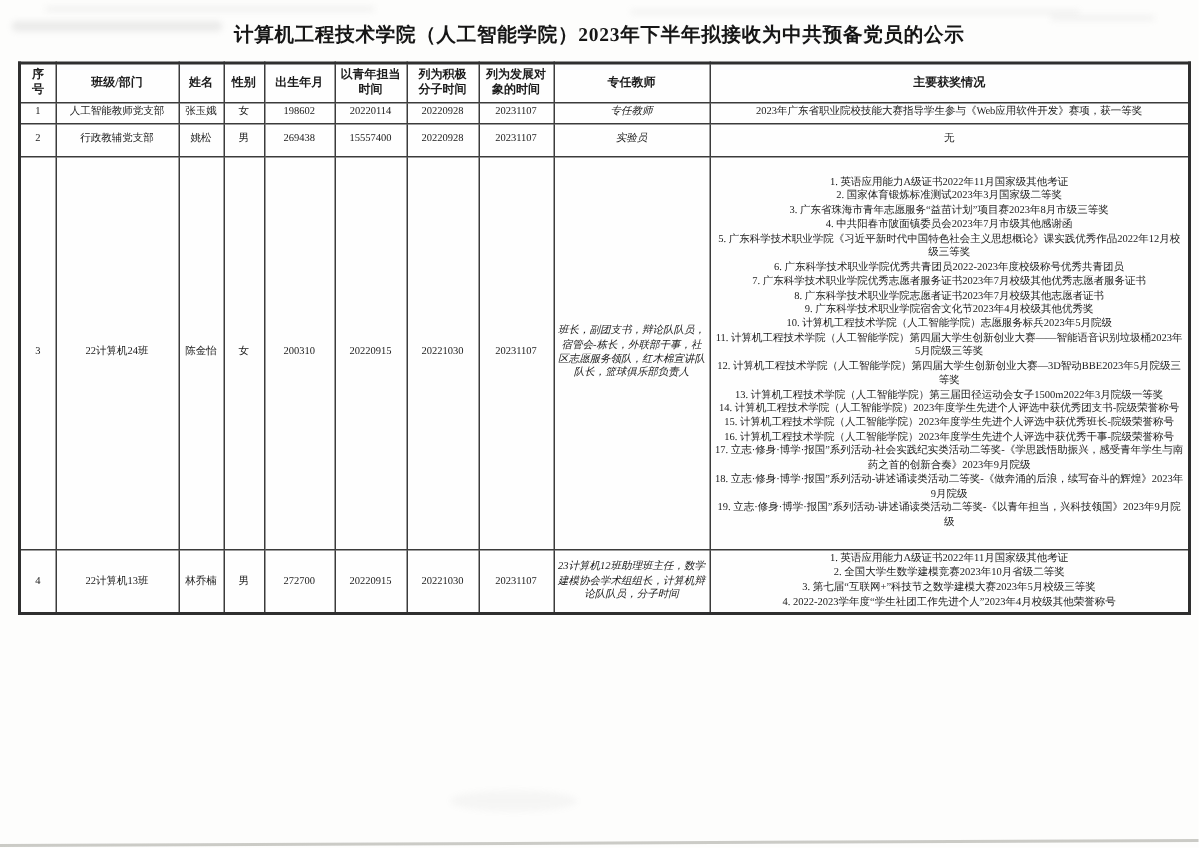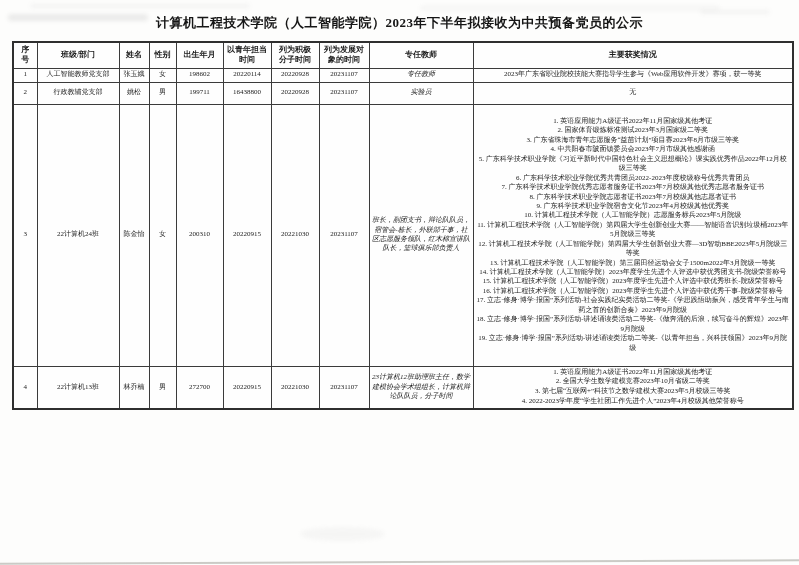--- a/index.html
+++ b/index.html
@@ -128,22 +128,22 @@
       <td class="num">20220928</td>
       <td class="num">20231107</td>
       <td class="position">专任教师</td>
       <td class="awards">2023年广东省职业院校技能大赛指导学生参与《Web应用软件开发》赛项，获一等奖</td>
     </tr>
     <tr class="row-2">
       <td class="num">2</td>
       <td>行政教辅党支部</td>
       <td>姚松</td>
       <td>男</td>
-      <td class="num">199711</td>
-      <td class="num">16438800</td>
+      <td class="num">269438</td>
+      <td class="num">15557400</td>
       <td class="num">20220928</td>
       <td class="num">20231107</td>
       <td class="position">实验员</td>
       <td class="awards">无</td>
     </tr>
     <tr class="row-3">
       <td class="num">3</td>
       <td>22计算机24班</td>
       <td>陈金怡</td>
       <td>女</td>

